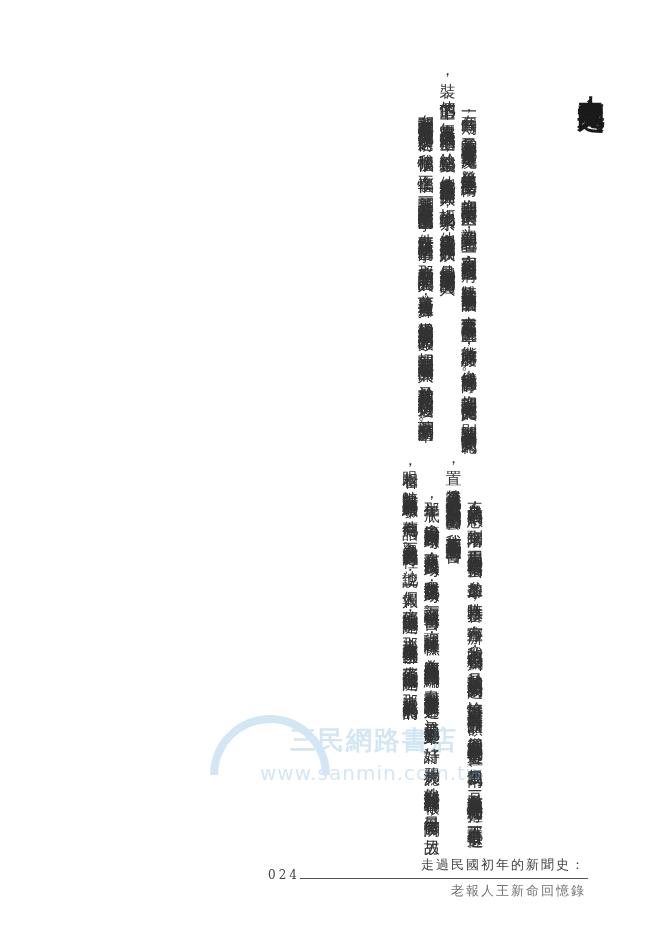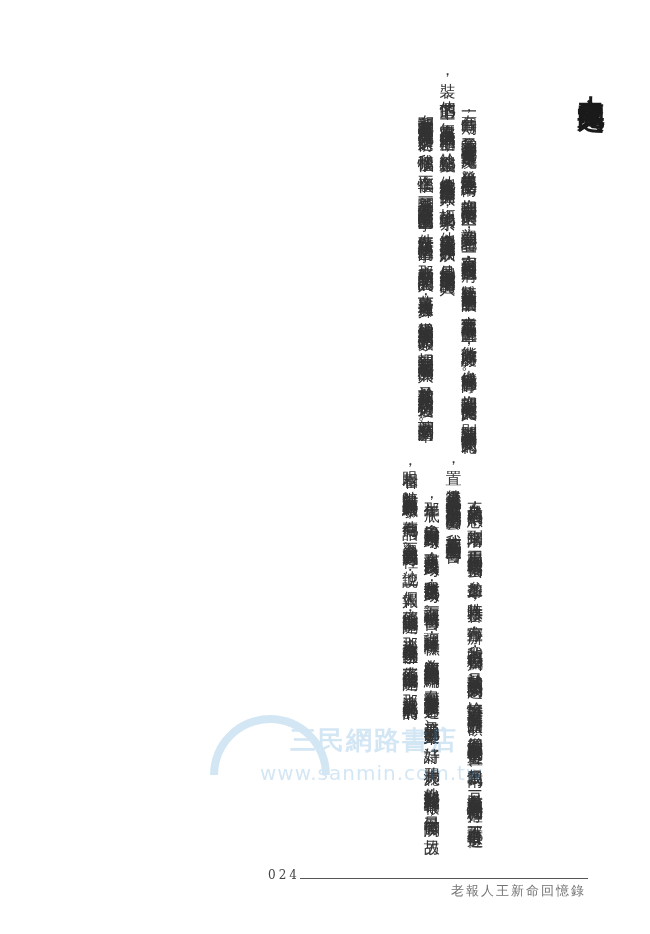--- a/index.html
+++ b/index.html
@@ -50,16 +50,17 @@
 
   <div class="watermark">
     <div class="wm-arc"></div>
     <div class="wm-text">三民網路書店</div>
     <div class="wm-url">www.sanmin.com.tw</div>
   </div>
 
   <div class="footer">
     <span class="page-num">024</span>
     <div class="footer-rule"></div>
+    <span class="book-title">走過民國初年的新聞史：</span>
     <span class="book-subtitle">老報人王新命回憶錄</span>
   </div>
 
 </div>
 
 </body></html>

